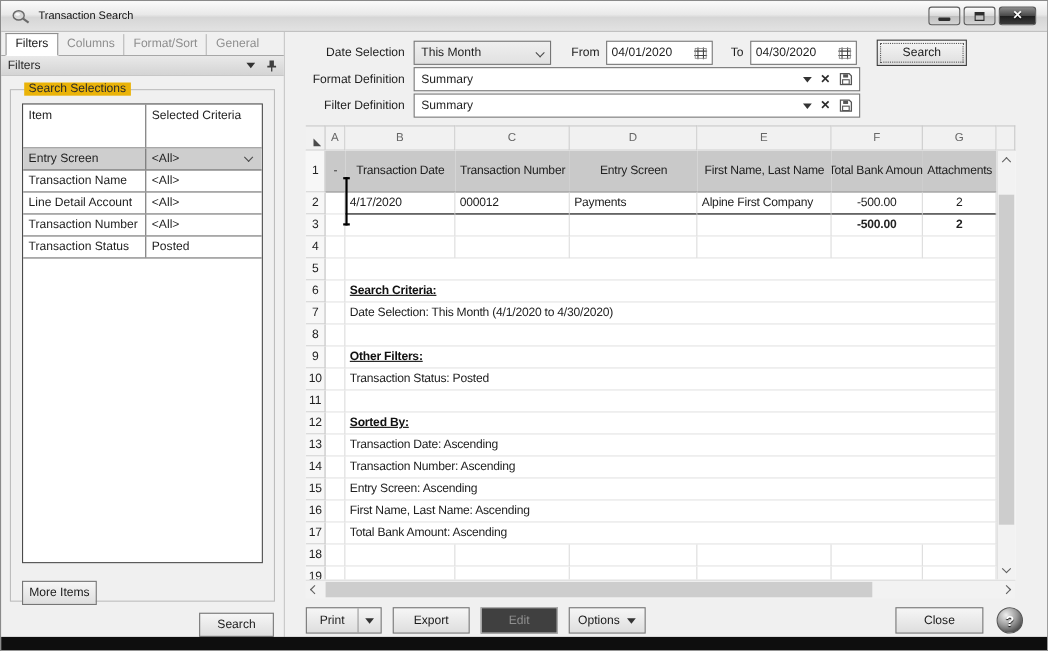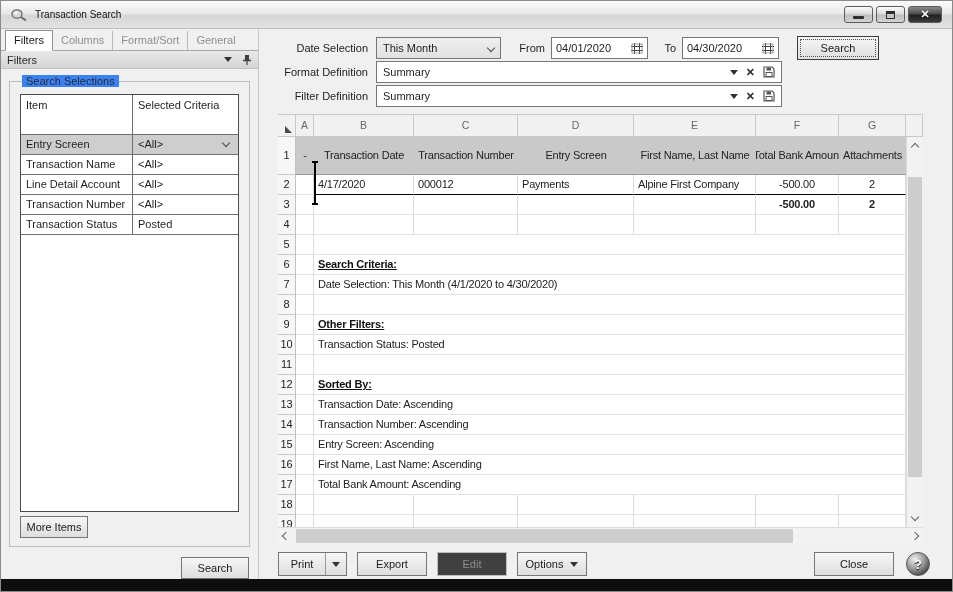--- a/index.html
+++ b/index.html
@@ -36,35 +36,35 @@
                 margin-bottom:-1px; color:#1a1a1a; }
   .tab.inactive + .tab.inactive { border-left:1px solid #b9b9b9; }
   .filters-bar { height:18px; background:linear-gradient(#e9e9e9,#d4d4d4);
                  border-bottom:1px solid #c2c2c2; display:flex; align-items:center; padding:0 6px; }
   .filters-bar .bar-title { color:#2a2a2a; }
   .bar-icons { margin-left:auto; display:flex; align-items:center; gap:10px; }
   .tri-down { width:0; height:0; border-left:4px solid transparent; border-right:4px solid transparent;
               border-top:5px solid #333; }
   .group { border:1px solid #bdbdbd; position:relative; margin:12px 8px 0 8px; height:466px;
            padding:12px 10px 0 10px; }
-  .group-title { position:absolute; top:-7px; left:12px; background:#3b82f6; padding:0 4px; color:#2a2a2a; }
+  .group-title { position:absolute; top:-7px; left:12px; background:#eab308; padding:0 4px; color:#2a2a2a; }
   .criteria-box { background:#fff; border:1px solid #4a4a4a; height:418px; overflow:hidden; }
   .crit-row { display:flex; height:20px; line-height:19px; border-bottom:1px solid #6f6f6f; }
   .crit-row.header { height:40px; line-height:21px; }
   .crit-row .c1 { width:112px; padding-left:5px; border-right:1px solid #6f6f6f; }
   .crit-row .c2 { flex:1; padding-left:5px; position:relative; }
   .crit-row.selected { background:#cecece; }
   .crit-row.last { border-bottom:1px solid #6f6f6f; }
   .chev { display:inline-block; width:6px; height:6px; border-right:1.5px solid #4a4a4a;
           border-bottom:1.5px solid #4a4a4a; transform:rotate(45deg); }
   .crit-chev { position:absolute; right:9px; top:5px; }
   .btn { display:inline-flex; align-items:center; justify-content:center;
          border:1px solid #757575; background:linear-gradient(#f6f6f6,#dedede);
          height:22px; font-size:11px; color:#1a1a1a; cursor:default; }
-  .more-items { width:68px; margin-top:4px; }
+  .more-items { width:68px; margin-top:16px; }
   .left-search-row { display:flex; justify-content:flex-end; padding:10px 9px 0 0; }
   .left-search { width:68px; }
 
   
   .right-panel { flex:1; padding:8px 0 0 19px; display:flex; flex-direction:column; }
   .ctl-row { display:flex; align-items:center; height:22px; margin-bottom:2px; }
   .ctl-label { width:90px; text-align:right; margin-right:8px; color:#222; }
   .combo { height:22px; border:1px solid #767676; display:flex; align-items:center;
            padding:0 6px; background:linear-gradient(#efefef,#e1e1e1); }
   .combo .value { flex:1; }

